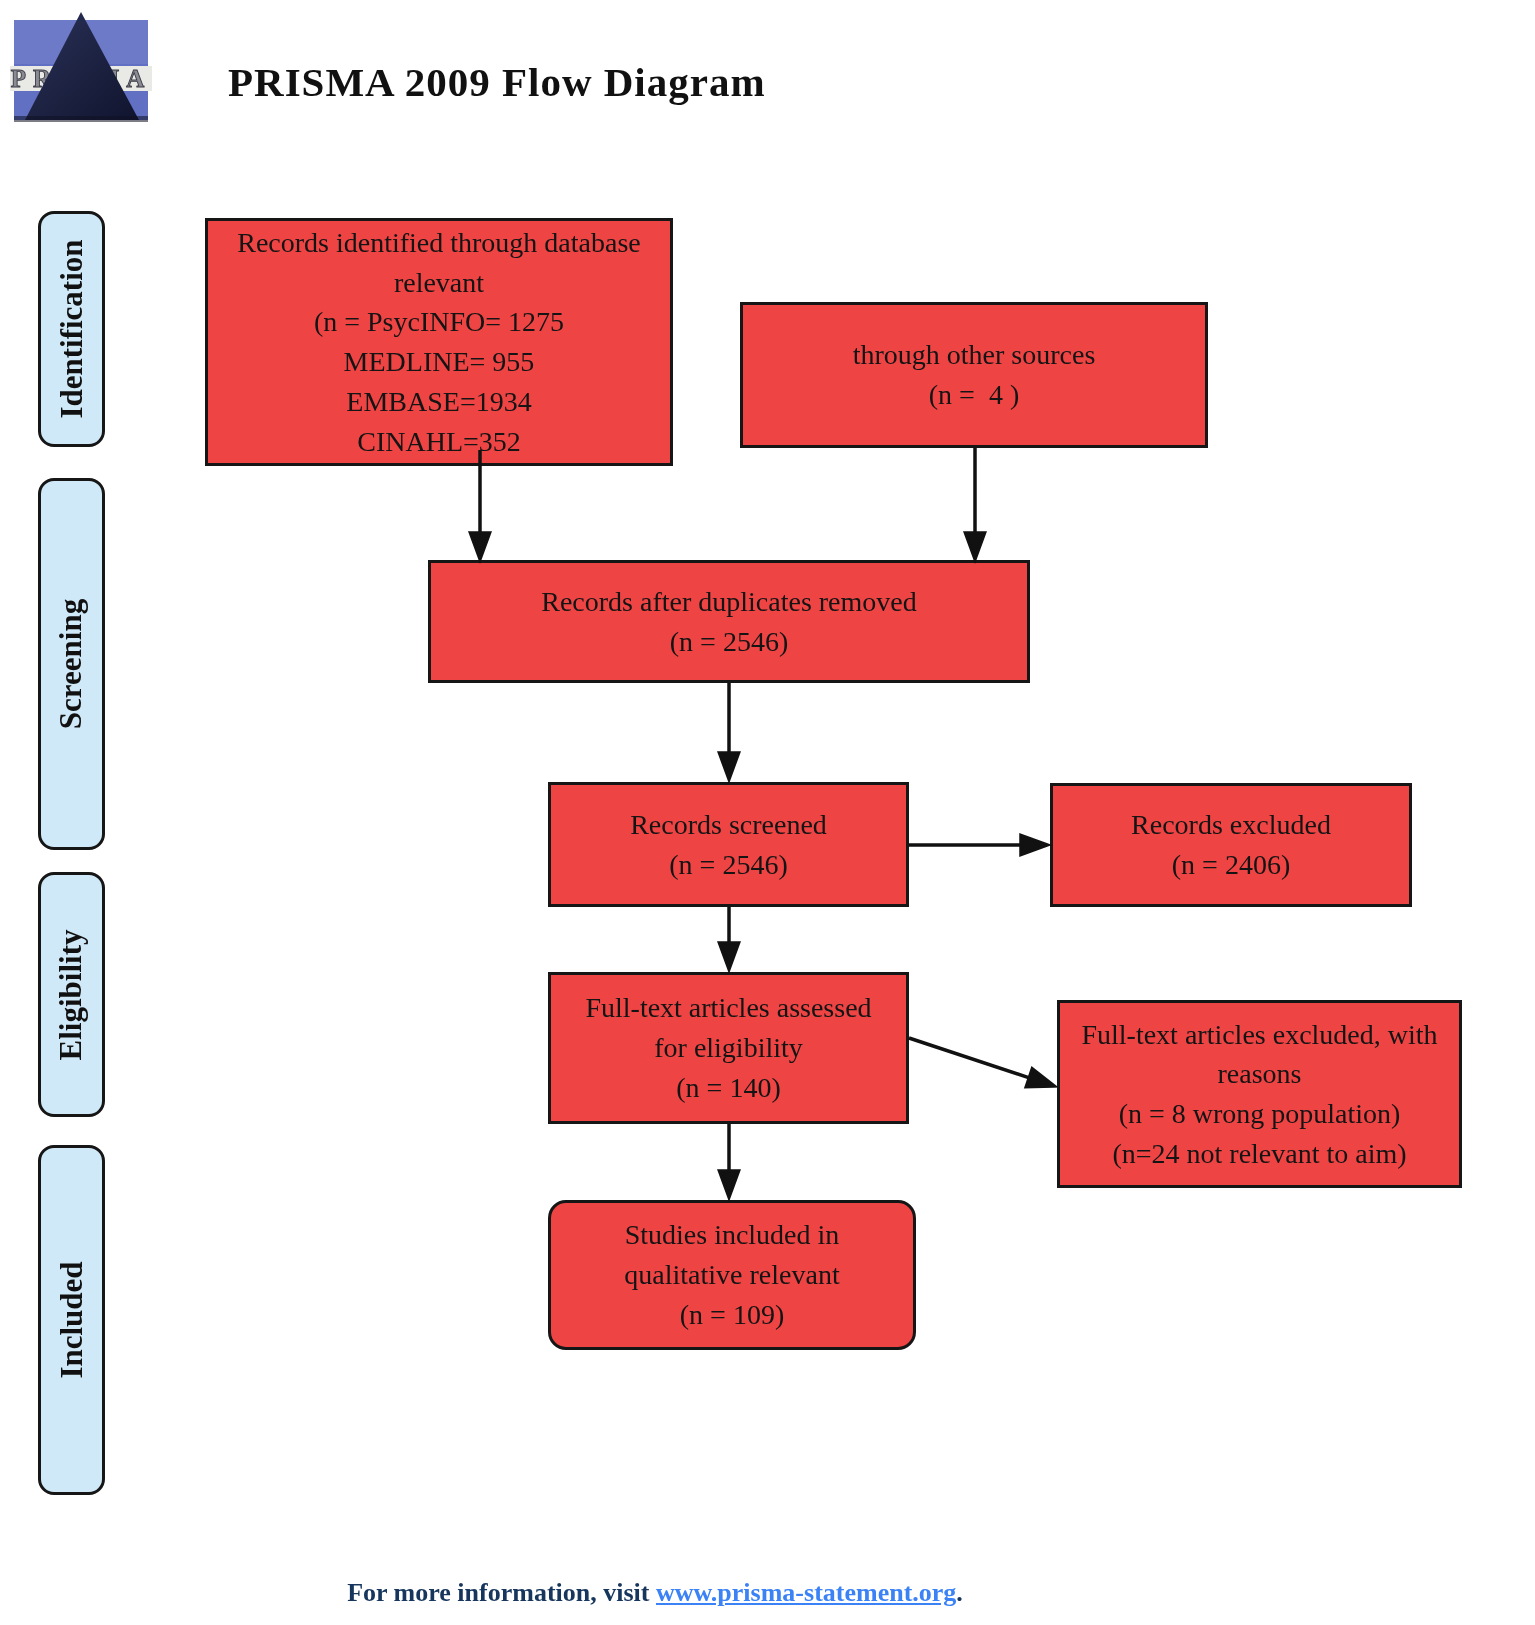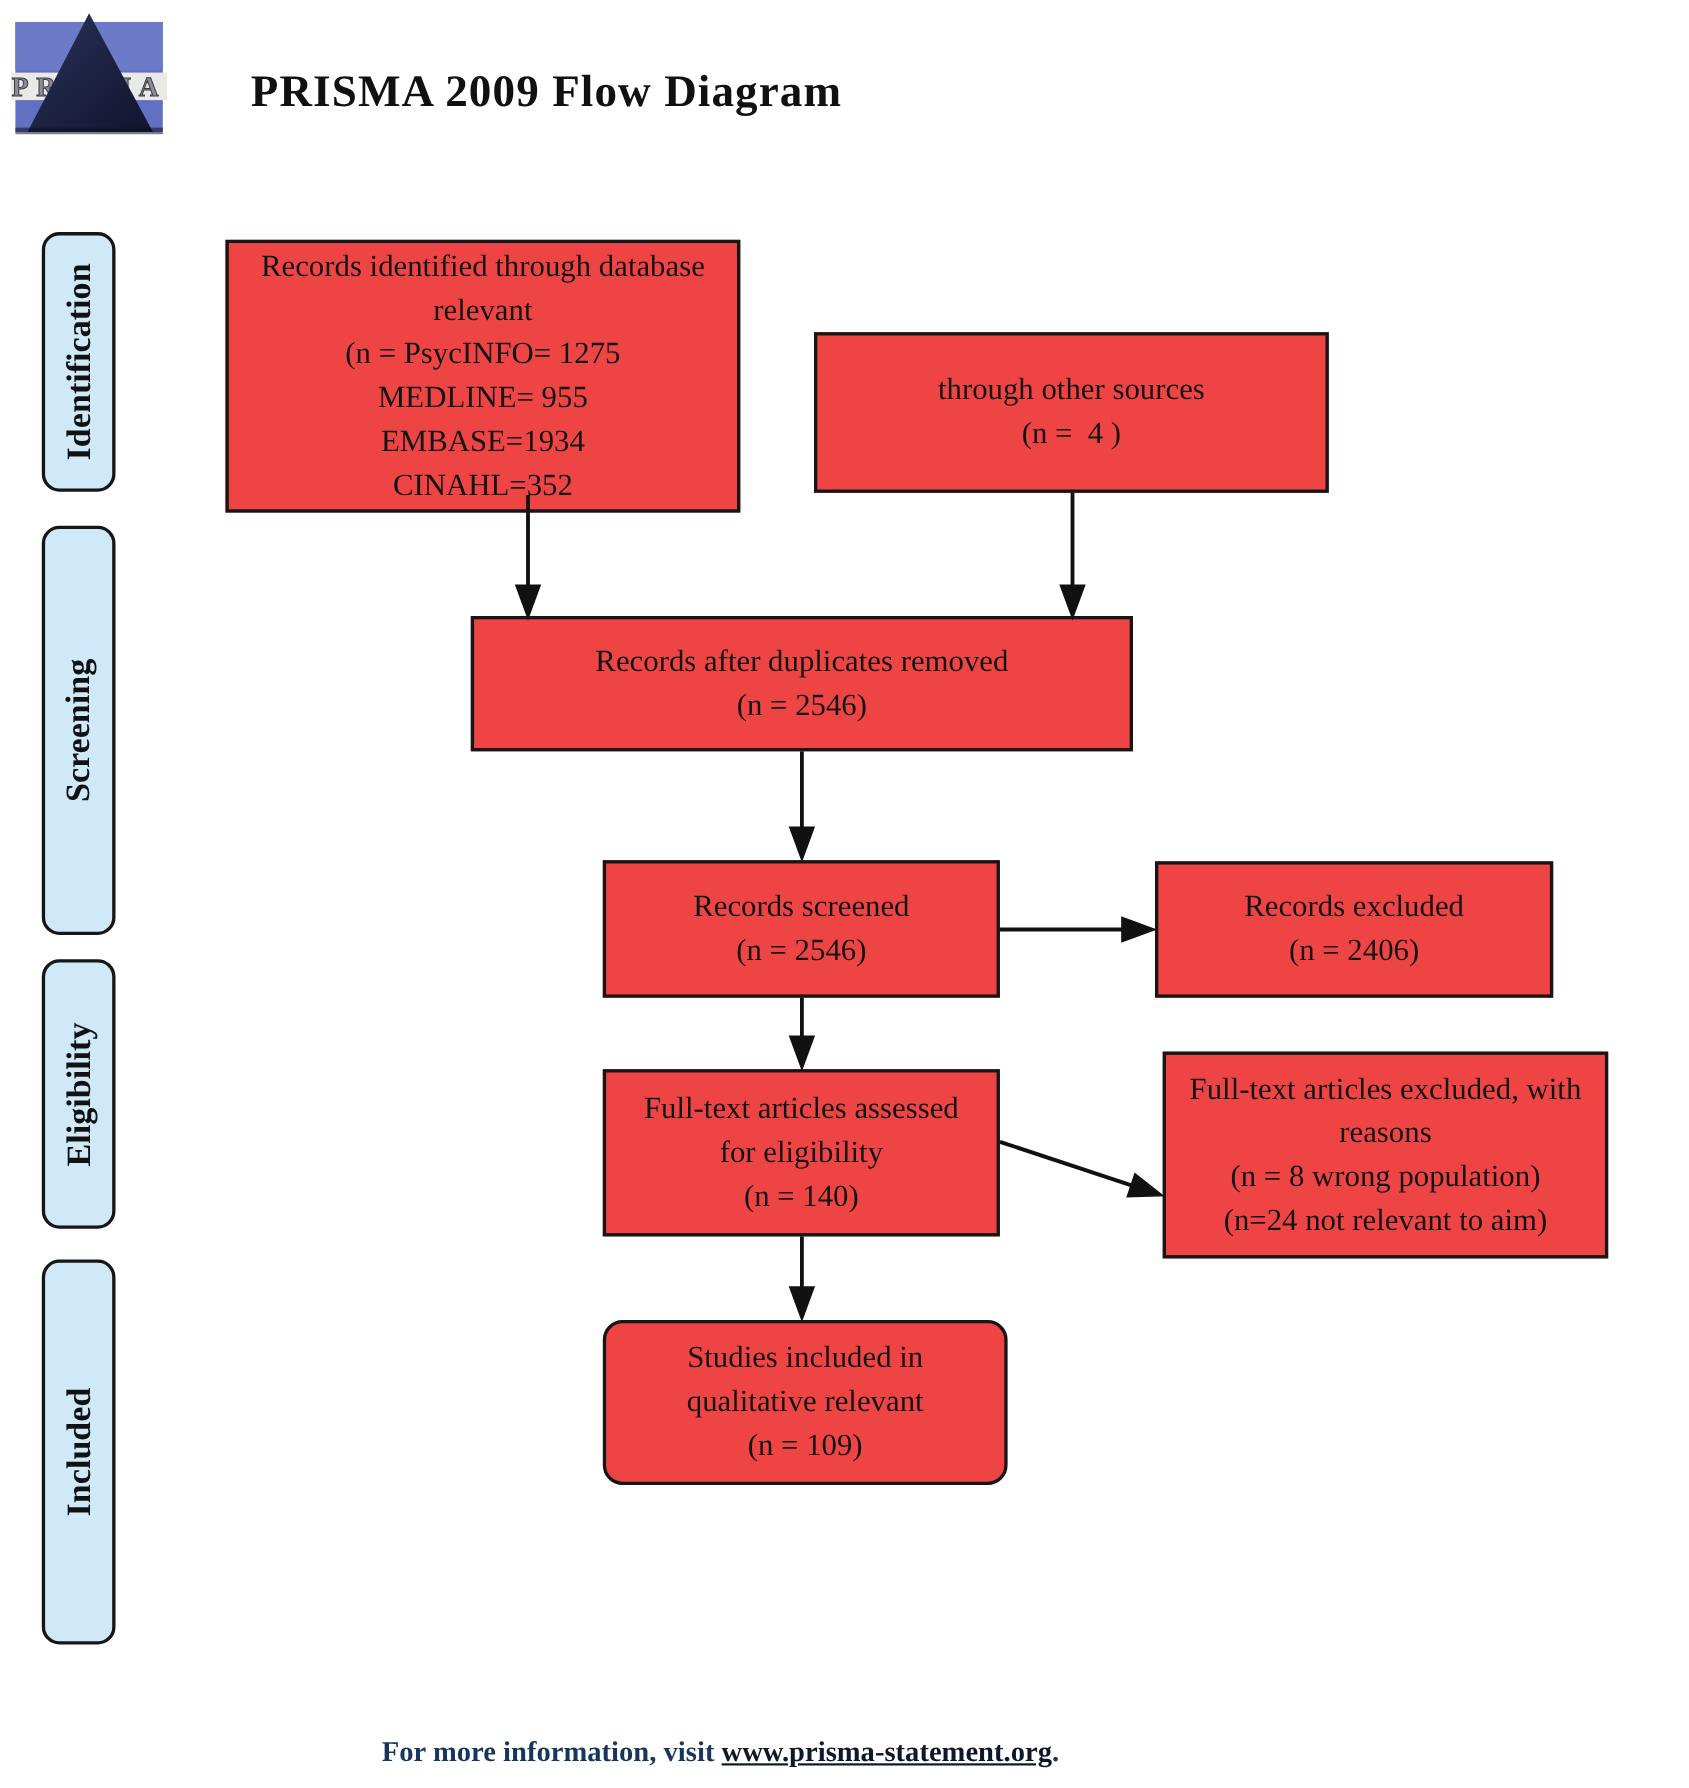--- a/index.html
+++ b/index.html
@@ -56,39 +56,39 @@
     z-index: 1;
   }
   .flow-box .line { white-space: pre; }
 
   #box-database-records   { left: 205px;  top: 218px;  width: 468px; height: 248px; }
   #box-additional-records { left: 740px;  top: 302px;  width: 468px; height: 146px; }
   #box-duplicates-removed { left: 428px;  top: 560px;  width: 602px; height: 123px; }
   #box-records-screened   { left: 548px;  top: 782px;  width: 361px; height: 125px; }
   #box-records-excluded   { left: 1050px; top: 783px;  width: 362px; height: 124px; }
   #box-fulltext-assessed  { left: 548px;  top: 972px;  width: 361px; height: 152px; }
-  #box-fulltext-excluded  { left: 1057px; top: 956px; width: 405px; height: 188px; }
+  #box-fulltext-excluded  { left: 1057px; top: 1000px; width: 405px; height: 188px; }
   #box-studies-included   { left: 548px;  top: 1200px; width: 368px; height: 150px; border-radius: 18px; }
 
   
   #arrows {
     position: absolute; left: 0; top: 0;
     width: 1535px; height: 1625px;
     z-index: 2; pointer-events: none;
   }
 
   
   #footer {
     position: absolute; left: 0px; top: 1578px; width: 1310px;
     text-align: center;
     font-size: 26px; font-weight: bold;
     color: #17365d;
   }
   #footer a {
-    color: #0f172a; text-decoration: underline; font-weight: bold;
+    color: #3b82f6; text-decoration: underline; font-weight: bold;
   }
 </style>
 </head>
 <body>
 
 <div id="canvas">
 
   <div id="logo">
     <svg width="142" height="126" viewBox="0 0 142 126">
       <defs>

